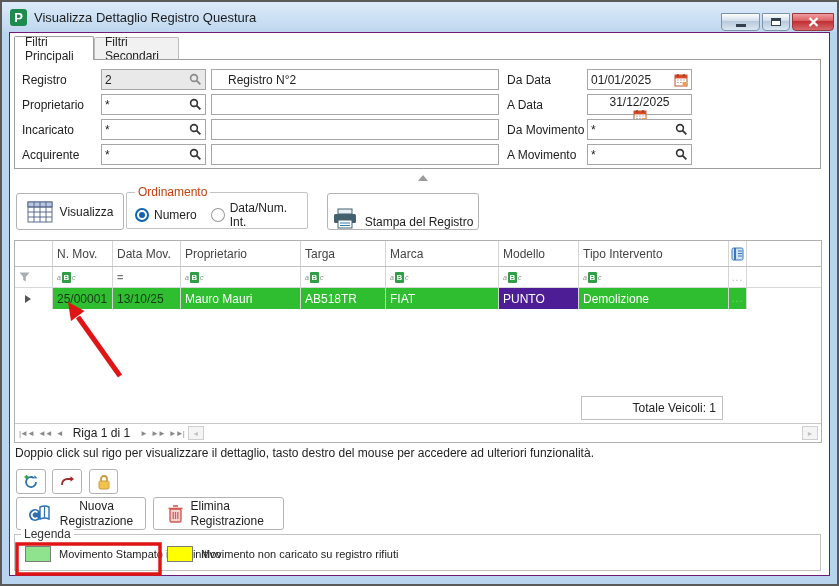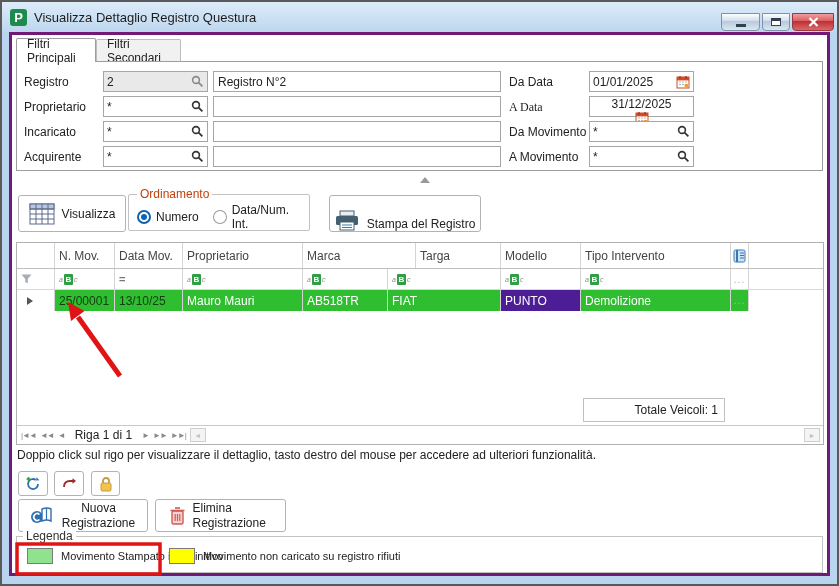--- a/index.html
+++ b/index.html
@@ -16,38 +16,38 @@
   .wbtn { width:39px; height:18px; border:1px solid #7e93a8; border-radius:0 0 4px 4px;
           background:linear-gradient(#fdfeff,#cfdcea 45%,#b7c9dc 46%,#dbe7f2);
           display:flex; align-items:center; justify-content:center; cursor:pointer; }
   .wbtn.mid { width:28px; }
   .wbtn.close { width:42px; border-color:#97383b;
           background:linear-gradient(#f09d9f,#d95d5f 45%,#c02f33 46%,#d66a6d); }
   .glyph-min { width:10px; height:3px; background:#33414f; margin-top:6px; }
   .glyph-max { width:10px; height:8px; border:1px solid #33414f; border-top-width:3px; background:#fff; }
   
   .content { position:absolute; left:7px; top:30px; width:821px; height:544px;
-             background:#ffffff; border:3px solid #701a75; }
+             background:#ffffff; border:1px solid #701a75; }
   
   .tab { position:absolute; top:3px; height:23px; padding:0 10px; font-size:12px; color:#222;
          display:flex; align-items:center; border:1px solid #9d9d9d; border-bottom:none;
          border-radius:2px 2px 0 0; cursor:pointer; }
   .tab.active { background:#fff; z-index:3; height:24px; }
   .tab.inactive { background:#f1f1f1; border-color:#bdbdbd; top:4px; height:22px; }
   
   .fpanel { position:absolute; left:4px; top:26px; width:807px; height:110px;
             border:1px solid #9d9d9d; background:#fff; }
   .flabel { position:absolute; font-size:12px; color:#222; }
   .fld { position:absolute; height:21px; border:1px solid #a6a6a6; background:#fff;
          font-size:12px; color:#222; display:flex; align-items:center; padding:0 3px; }
   .fld.dis { background:#e9e9e9; }
   .fld .val { flex:1; }
   .fld svg { flex:0 0 auto; }
   .wide { position:absolute; height:21px; border:1px solid #a6a6a6; background:#fff;
-          font-size:12px; color:#222; display:flex; align-items:center; padding:0 4px; }
+          font-size:12px; color:#222; display:flex; align-items:center; padding:0 16px; }
   
   .collapse { position:absolute; left:408px; top:142px; width:0; height:0; cursor:pointer;
               border-left:5px solid transparent; border-right:5px solid transparent; border-bottom:6px solid #9a9a9a; }
   
   .btn { position:absolute; border:1px solid #b3b3b3; border-radius:3px; background:#fff;
          display:flex; align-items:center; justify-content:center; gap:7px;
          font-size:12px; color:#222; cursor:pointer; }
   .gbox { position:absolute; border:1px solid #c3c3c3; border-radius:2px; }
   .gbox legend,.gbox .leg { position:absolute; top:-8px; left:8px; background:#fff; padding:0 3px; font-size:12px; color:#c2410c; }
   .radio-row { position:absolute; left:8px; top:8px; display:flex; gap:14px; align-items:center; }
@@ -167,21 +167,21 @@
           <span></span>
         </div>
       <div class="wide" style="left:196px; top:59px; width:288px;">
           <span></span>
         </div>
       <div class="wide" style="left:196px; top:84px; width:288px;">
           <span></span>
         </div>
 
       <span class="flabel" style="left:492px; top:13px;">Da Data</span>
-      <span class="flabel" style="left:492px; top:38px;font-family:Liberation Serif, serif;">A Data</span>
+      <span class="flabel" style="left:492px; top:38px;">A Data</span>
       <span class="flabel" style="left:492px; top:63px;">Da Movimento</span>
       <span class="flabel" style="left:492px; top:88px;">A Movimento</span>
 
       <div class="fld" style="left:572px; top:9px; width:105px;">
         <span class="val">01/01/2025</span>
         <svg width="14" height="14" viewBox="0 0 14 14">
             <rect x="1" y="2" width="12" height="11" fill="#fff" stroke="#c0542e" stroke-width="1"></rect>
             <rect x="1" y="2" width="12" height="3.4" fill="#d84a26"></rect>
             <line x1="4" y1="1" x2="4" y2="3.5" stroke="#8b2f14" stroke-width="1.2"></line>
             <line x1="10" y1="1" x2="10" y2="3.5" stroke="#8b2f14" stroke-width="1.2"></line>
@@ -257,25 +257,25 @@
         <div class="g-cell c0"></div>
         <div class="g-cell c1">
             <span>N. Mov.</span>
           </div>
         <div class="g-cell c2">
             <span>Data Mov.</span>
           </div>
         <div class="g-cell c3">
             <span>Proprietario</span>
           </div>
+        <div class="g-cell c4">
+            <span>Targa</span>
+          </div>
         <div class="g-cell c5">
             <span>Marca</span>
-          </div>
-        <div class="g-cell c4">
-            <span>Targa</span>
           </div>
         <div class="g-cell c6">
             <span>Modello</span>
           </div>
         <div class="g-cell c7">
             <span>Tipo Intervento</span>
           </div>
         <div class="g-cell c8">
           <svg width="13" height="14" viewBox="0 0 13 14">
             <rect x="1" y="1" width="11" height="12" rx="1.5" fill="#cfe3f5" stroke="#3a77b5"></rect>

